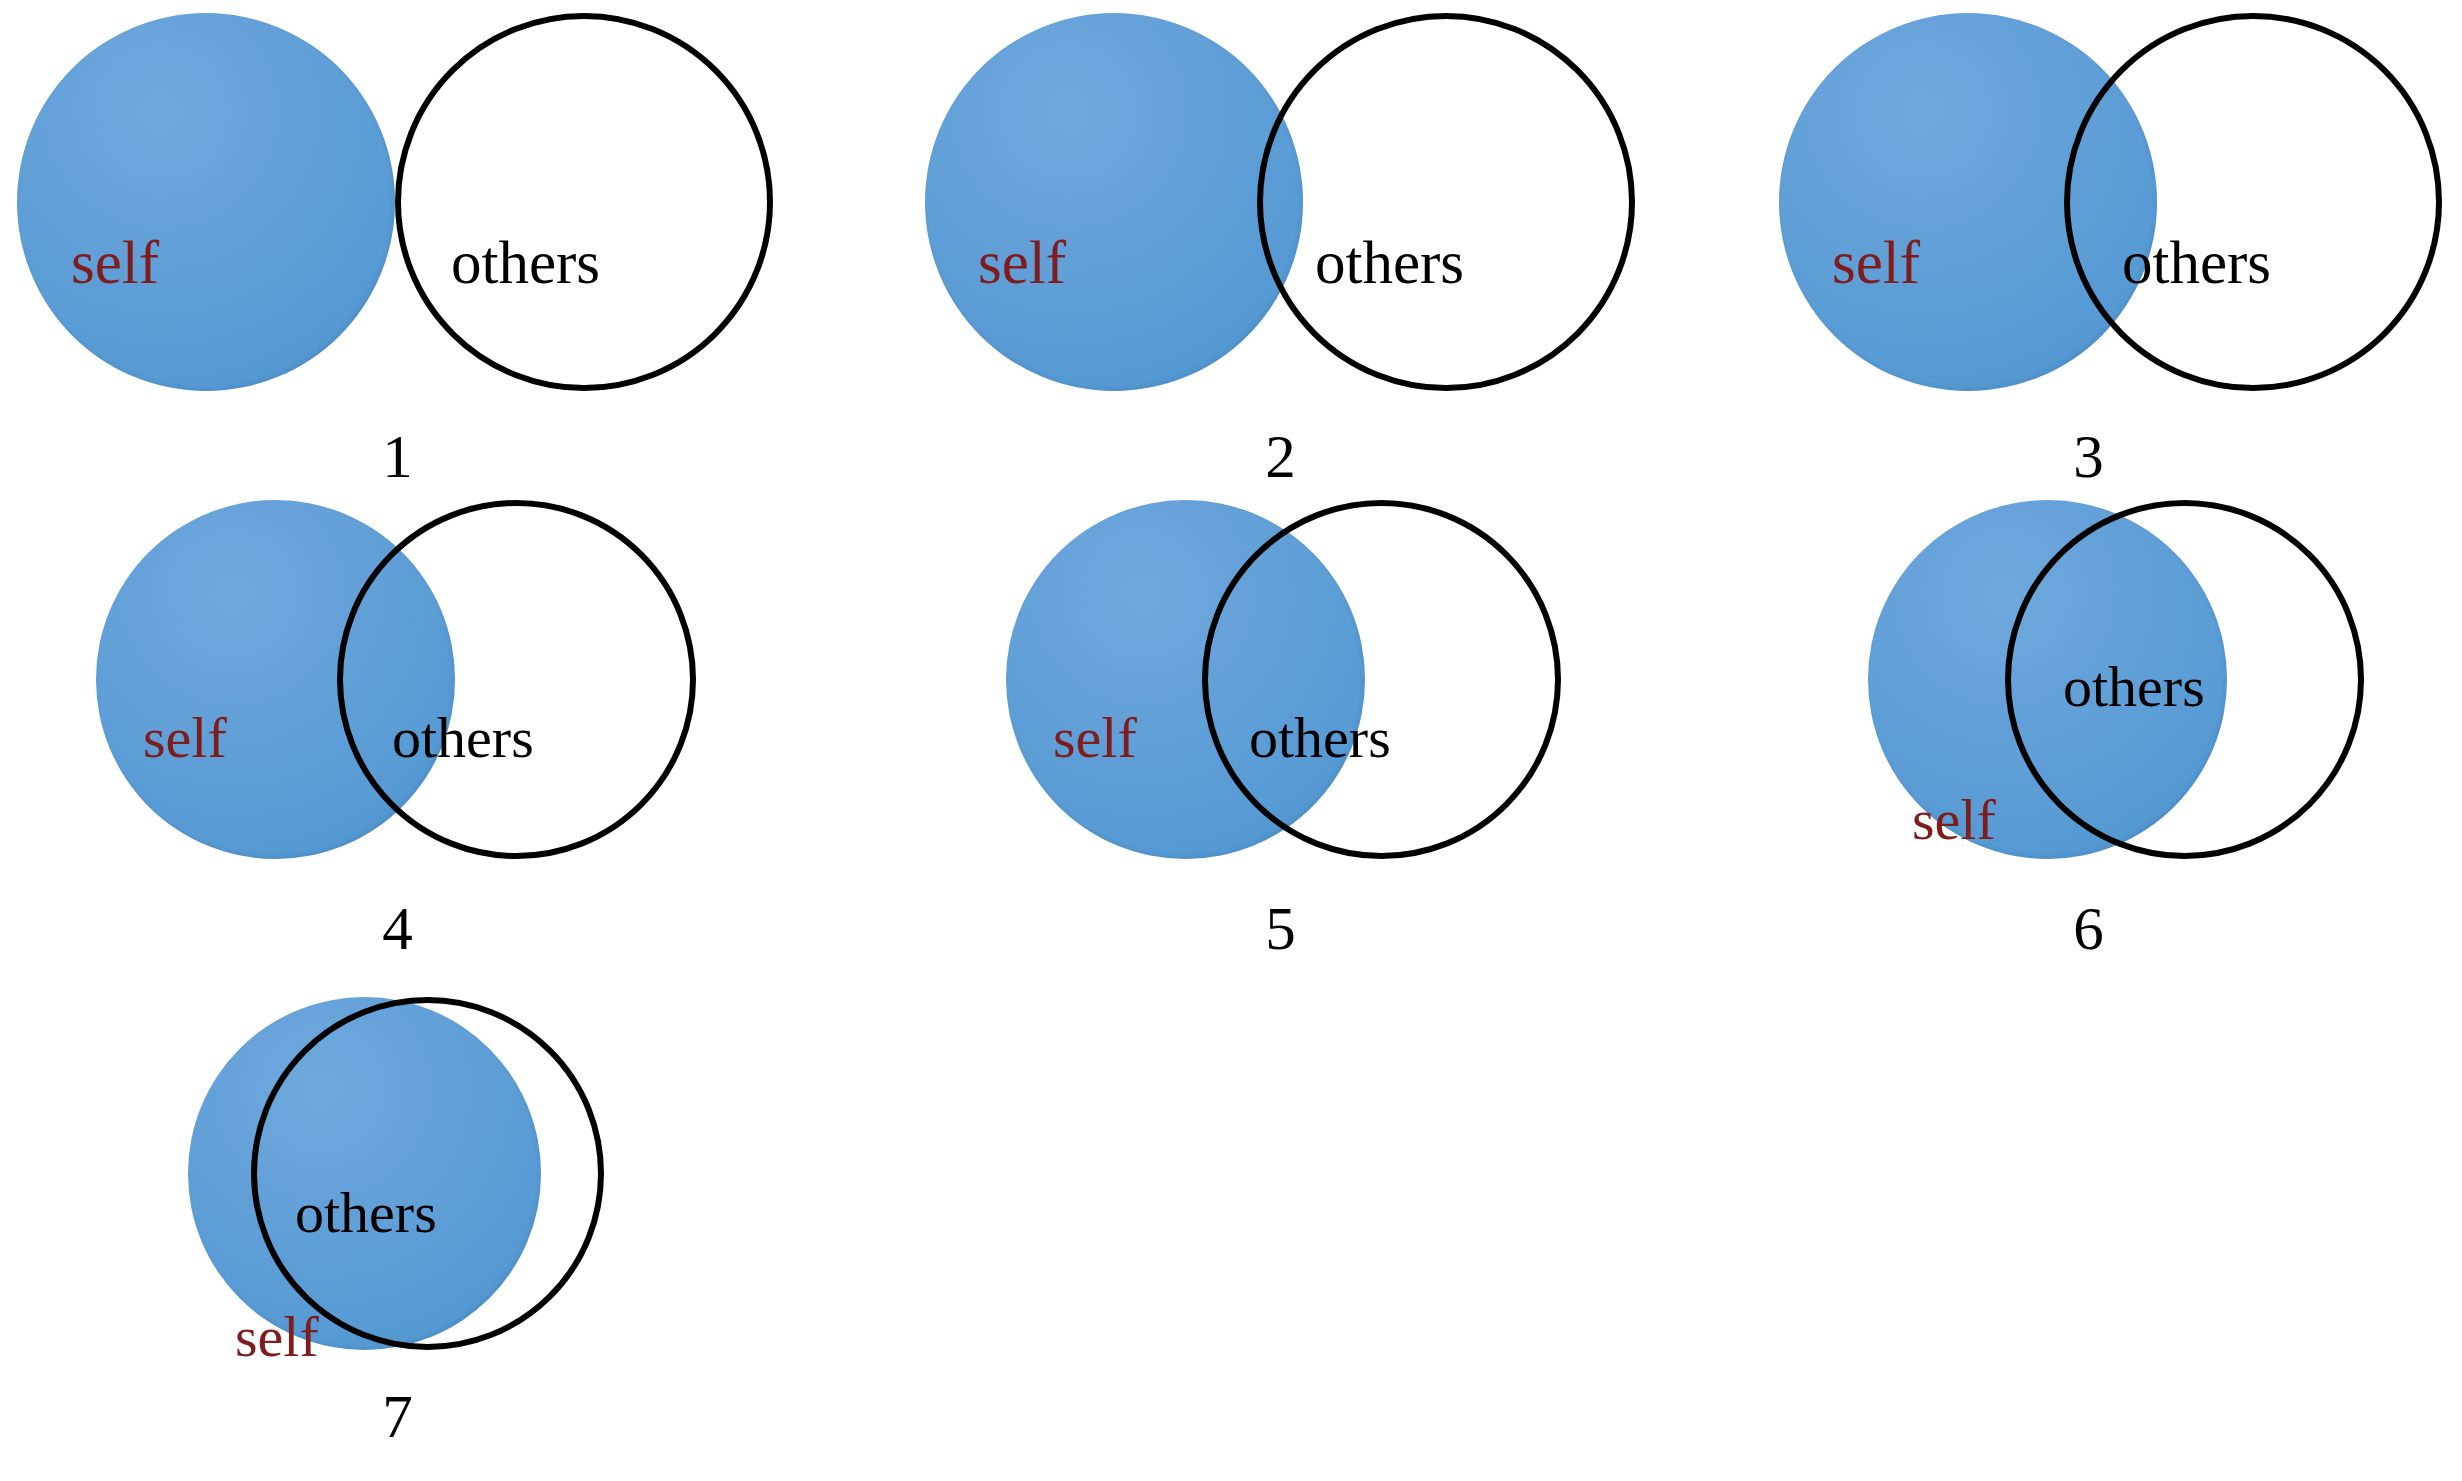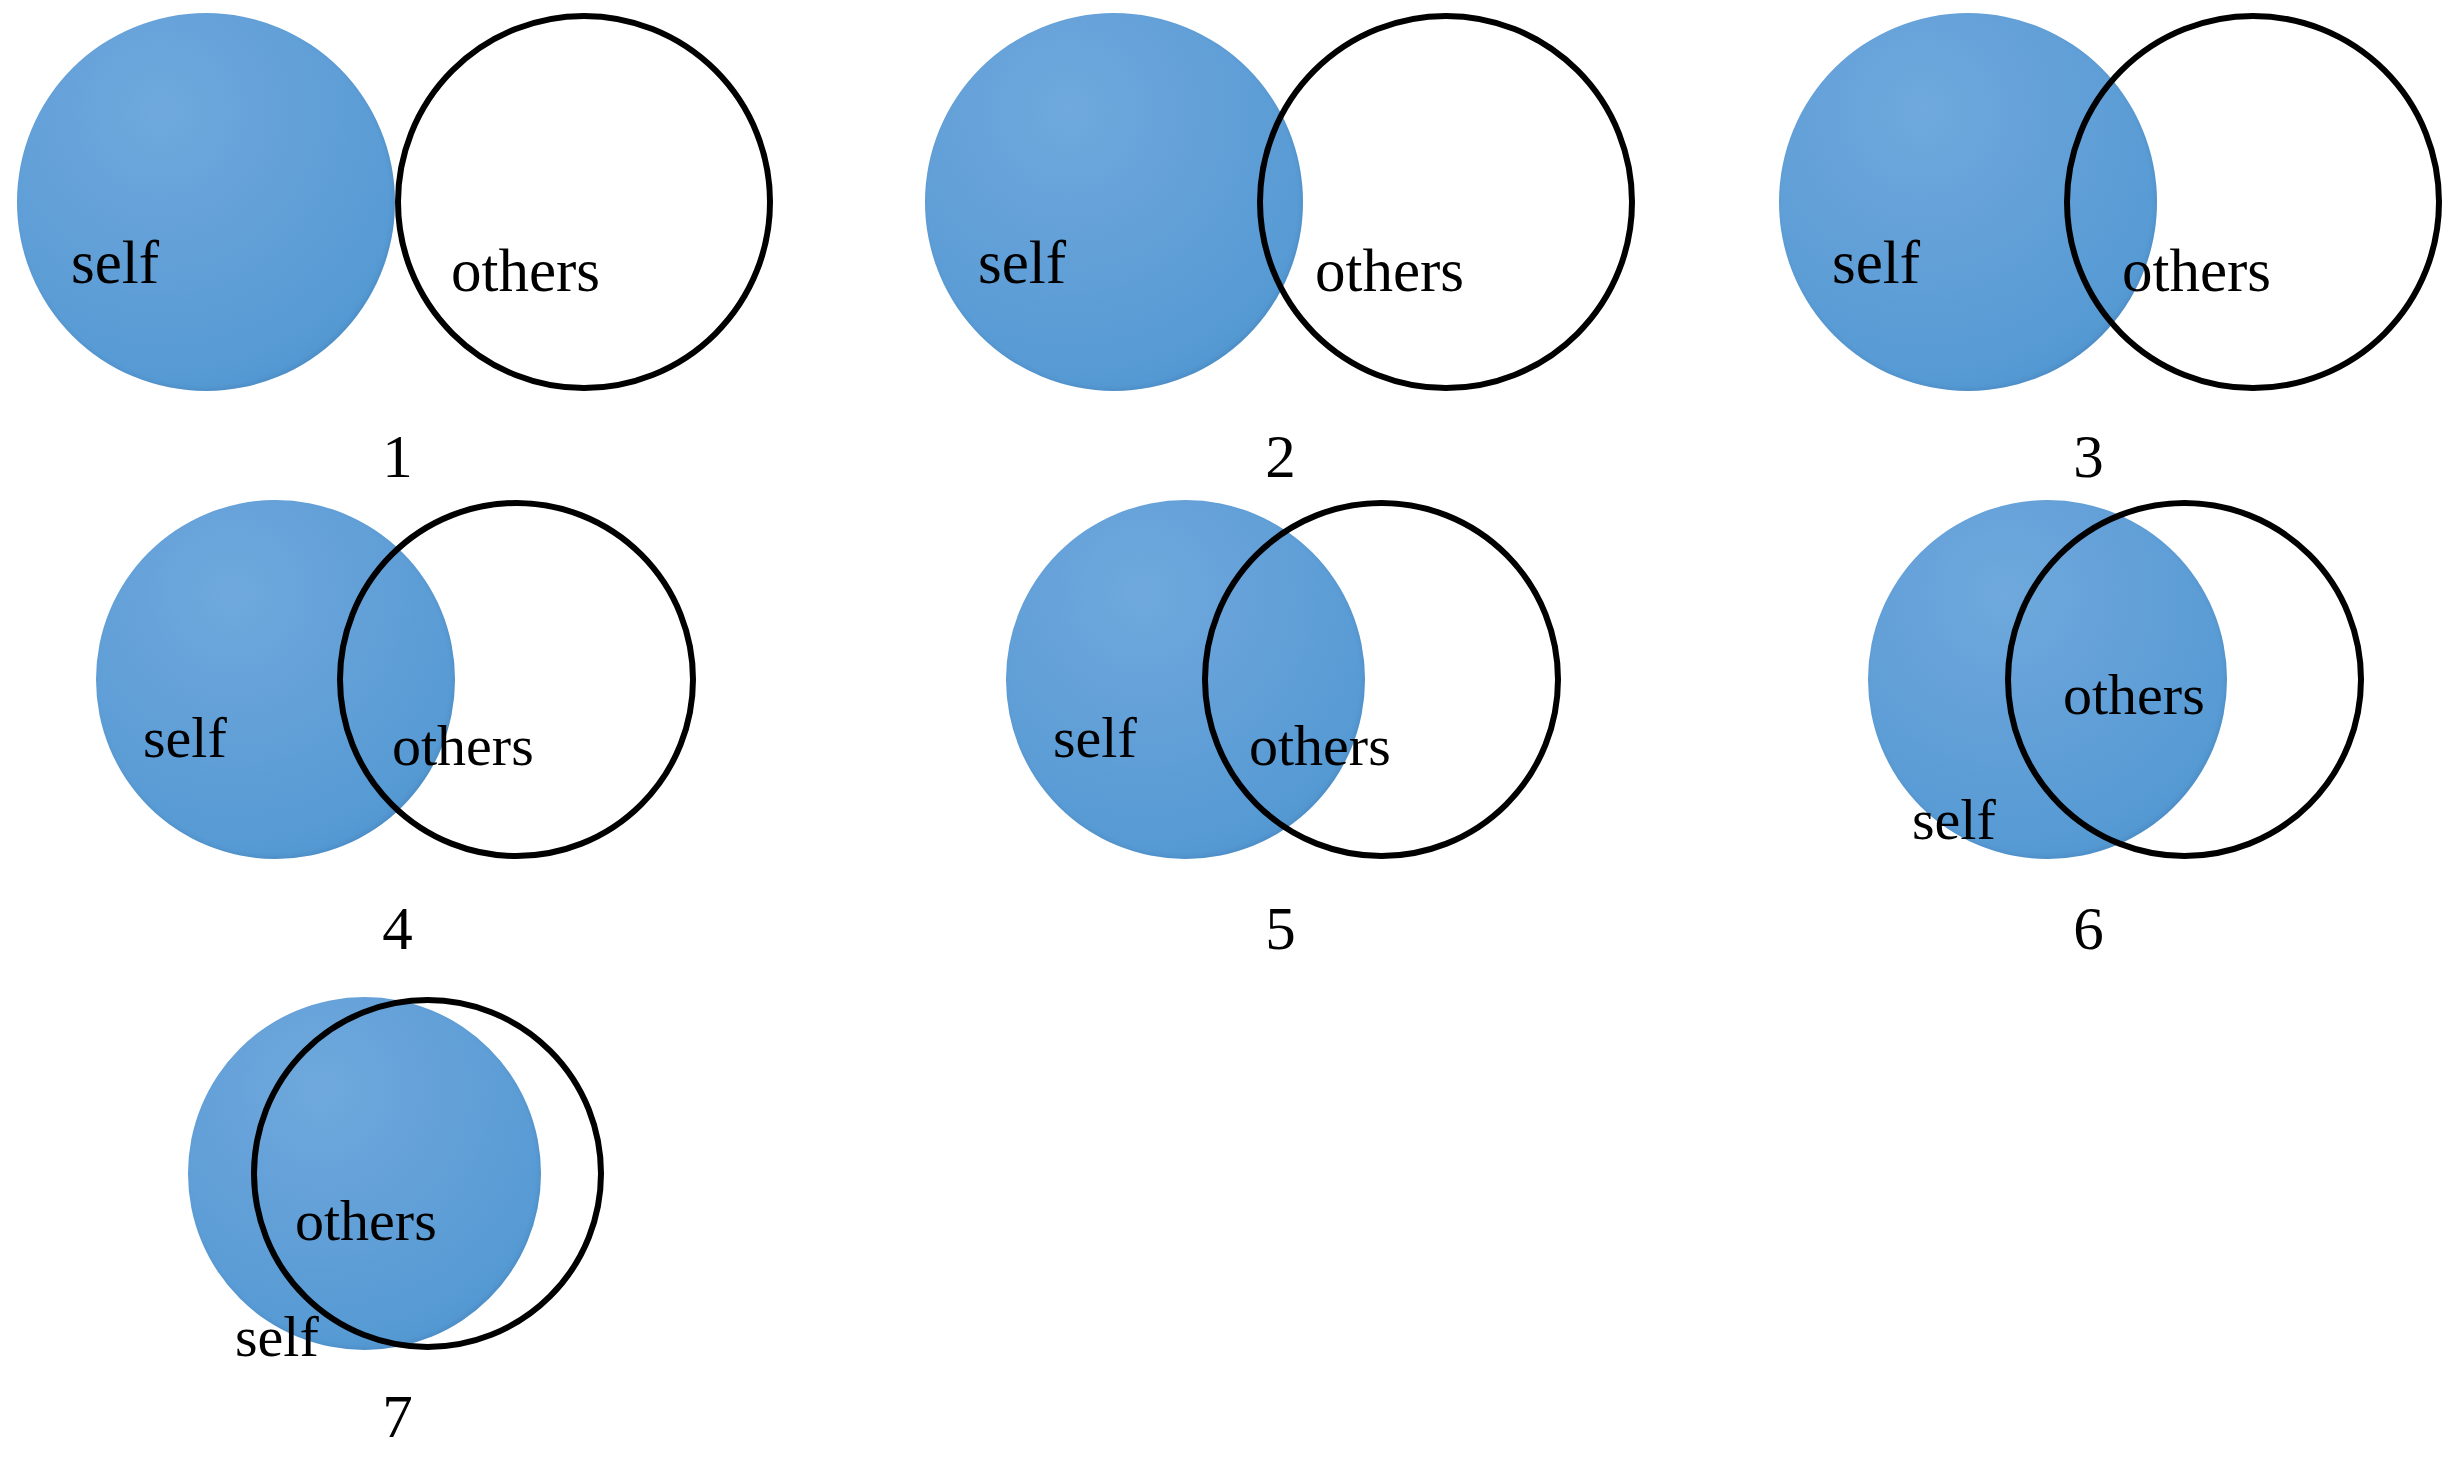--- a/index.html
+++ b/index.html
@@ -48,26 +48,25 @@
 
   .clabel {
     position: absolute;
     white-space: nowrap;
     line-height: 1;
     z-index: 3;
     font-family: "Liberation Serif", "DejaVu Serif", serif;
   }
 
   .clabel-self {
-    color: #000000;
+    color: #7f1d1d;
   }
 
   .clabel-others {
     color: #000000;
-    margin-top: 8px;
   }
 
   .item-number {
     position: absolute;
     color: #000000;
     line-height: 1;
     white-space: nowrap;
     text-align: center;
     font-family: "Liberation Serif", "DejaVu Serif", serif;
   }

